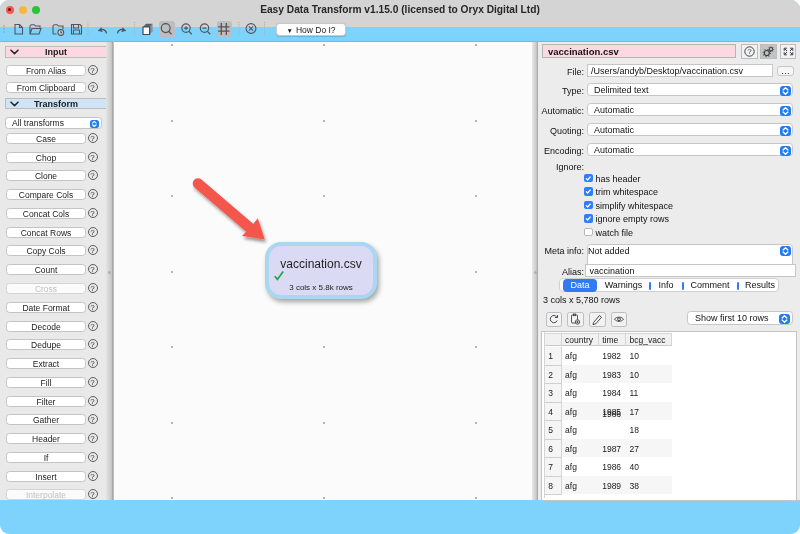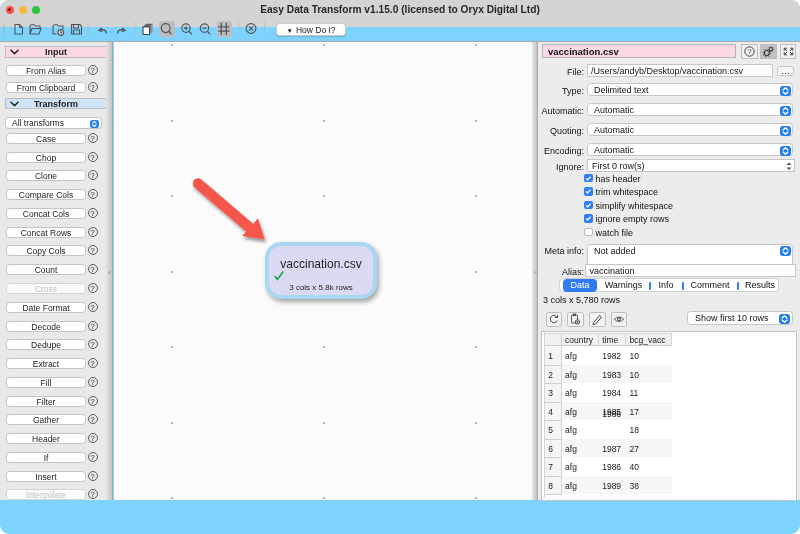--- a/index.html
+++ b/index.html
@@ -291,26 +291,20 @@
           </svg>
         </div></div>
     <div class="rlabel" style="left:0; top:103.5px; width:46px;">Encoding:</div>
     <div class="rdrop" style="left:49px; top:101px; width:206px; height:12.5px; line-height:12px; padding-left:6px;">Automatic<div class="stepper">
           <svg width="11" height="10" viewBox="0 0 11 10">
             <path d="M3.1 3.9 L5.5 1.7 L7.9 3.9" stroke="#fff" stroke-width="1.4" fill="none" stroke-linecap="round" stroke-linejoin="round"></path>
             <path d="M3.1 6.1 L5.5 8.3 L7.9 6.1" stroke="#fff" stroke-width="1.4" fill="none" stroke-linecap="round" stroke-linejoin="round"></path>
           </svg>
         </div></div>
     <div class="rlabel" style="left:0; top:119.5px; width:46px;">Ignore:</div>
-    <div class="rfield" style="left:49px; top:117px; width:208px; height:12.5px; line-height:12px; padding-left:4px;">First 0 row(s)
-      <svg width="8" height="11" viewBox="0 0 8 11" style="position:absolute; right:1px; top:0.5px;" fill="#555">
-          <path d="M1.5 4 L4 1.5 L6.5 4 Z"></path>
-          <path d="M1.5 6.5 L4 9 L6.5 6.5 Z"></path>
-        </svg>
-    </div>
 
     <div class="cb" style="left:46px; top:131.5px;">
         <svg width="8.5" height="8.5" viewBox="0 0 8.5 8.5">
           <path d="M2 4.4 L3.6 6 L6.6 2.6" stroke="#fff" stroke-width="1.3" fill="none"></path>
         </svg>
       </div>
       <div class="cblabel" style="left:57.5px; top:131.5px;">has header</div>
     <div class="cb" style="left:46px; top:145px;">
         <svg width="8.5" height="8.5" viewBox="0 0 8.5 8.5">
           <path d="M2 4.4 L3.6 6 L6.6 2.6" stroke="#fff" stroke-width="1.3" fill="none"></path>
@@ -326,21 +320,21 @@
     <div class="cb" style="left:46px; top:172px;">
         <svg width="8.5" height="8.5" viewBox="0 0 8.5 8.5">
           <path d="M2 4.4 L3.6 6 L6.6 2.6" stroke="#fff" stroke-width="1.3" fill="none"></path>
         </svg>
       </div>
       <div class="cblabel" style="left:57.5px; top:172px;">ignore empty rows</div>
     <div class="cb off" style="left:46px; top:185.5px;"></div>
       <div class="cblabel" style="left:57.5px; top:185.5px;">watch file</div>
 
     <div class="rlabel" style="left:0; top:204px; width:46px;">Meta info:</div>
-    <div class="rdrop" style="left:49px; top:201.5px; width:206px; height:29px; line-height:12px; padding-left:6px;">Not added<div class="stepper">
+    <div class="rdrop" style="left:49px; top:201.5px; width:206px; height:29px; line-height:12px; ">Not added<div class="stepper">
           <svg width="11" height="10" viewBox="0 0 11 10">
             <path d="M3.1 3.9 L5.5 1.7 L7.9 3.9" stroke="#fff" stroke-width="1.4" fill="none" stroke-linecap="round" stroke-linejoin="round"></path>
             <path d="M3.1 6.1 L5.5 8.3 L7.9 6.1" stroke="#fff" stroke-width="1.4" fill="none" stroke-linecap="round" stroke-linejoin="round"></path>
           </svg>
         </div></div>
     <div class="rlabel" style="left:0; top:224.5px; width:46px;">Alias:</div>
     <div class="rfield" style="left:47px; top:222px; width:211px; height:12.5px; line-height:12px; padding-left:3.5px;">vaccination</div>
 
     <div id="tabbar">
       <div class="tab" id="tab-data" style="left:3px; width:34px;">Data</div>

